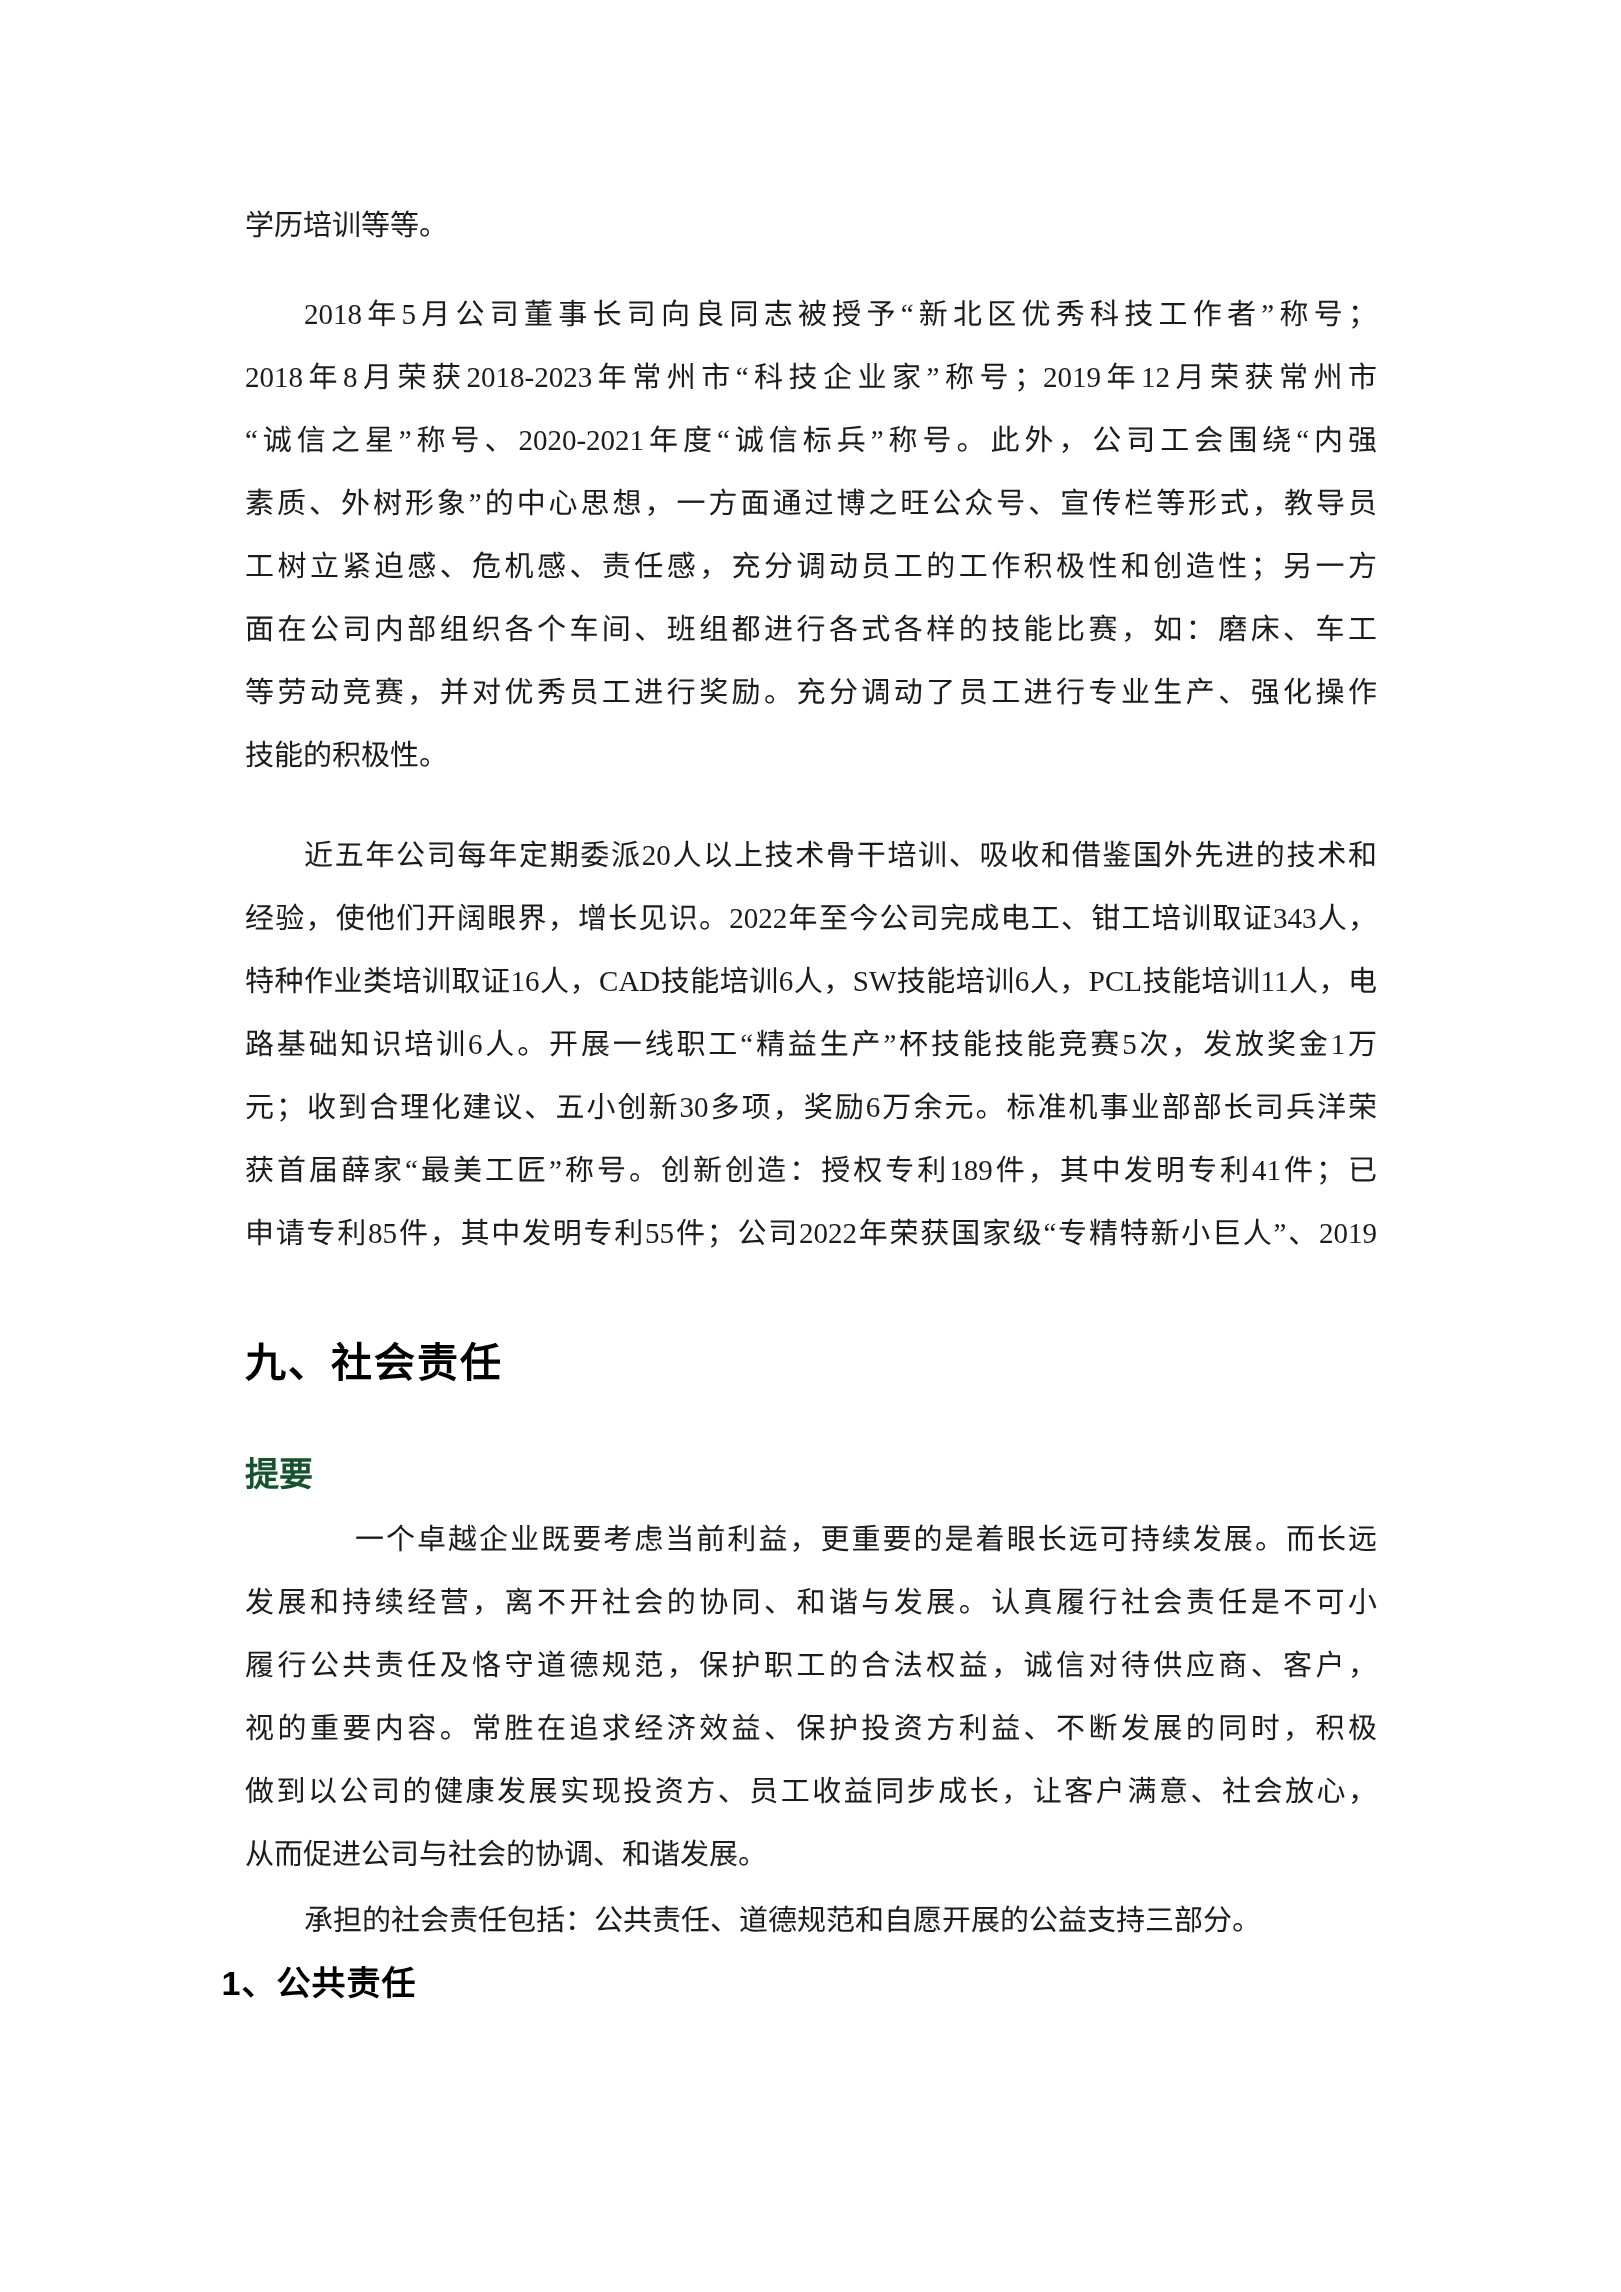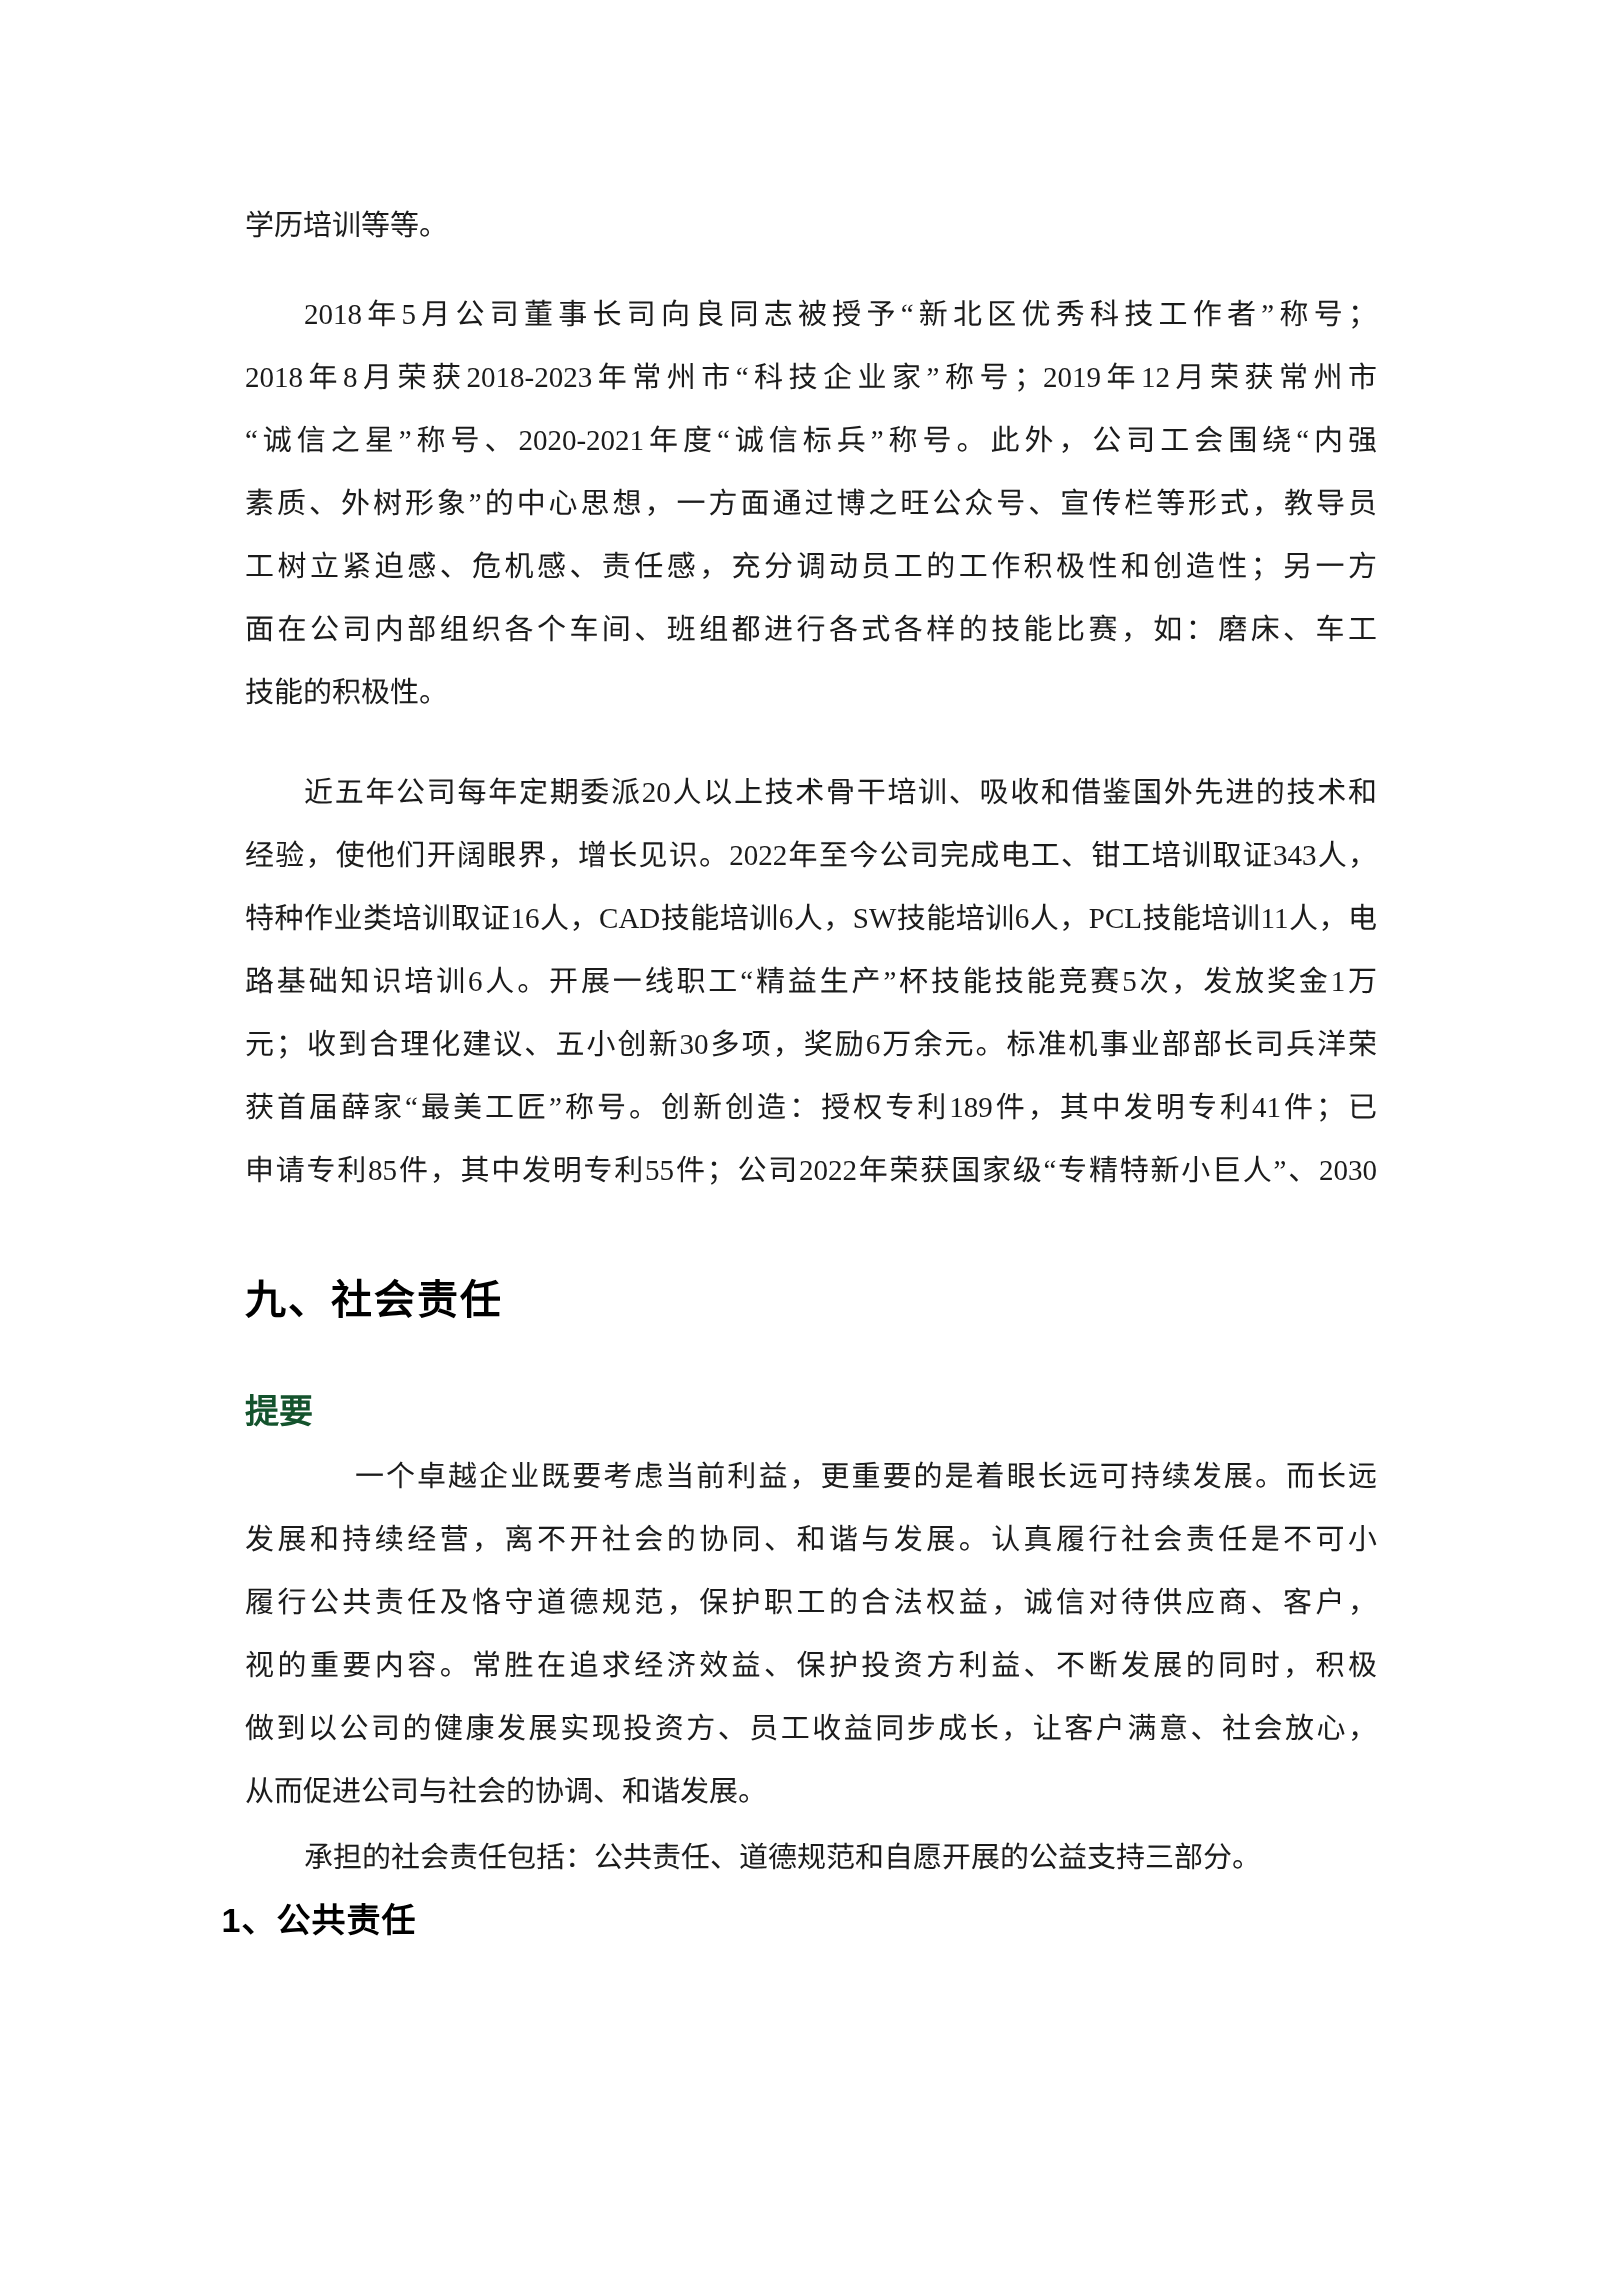--- a/index.html
+++ b/index.html
@@ -78,31 +78,32 @@
 
     <p class="line last">学历培训等等。</p>
 
     <div class="para para-awards">
       <p class="line indent">2018年5月公司董事长司向良同志被授予“新北区优秀科技工作者”称号；</p>
       <p class="line">2018年8月荣获2018-2023年常州市“科技企业家”称号；2019年12月荣获常州市</p>
       <p class="line">“诚信之星”称号、2020-2021年度“诚信标兵”称号。此外，公司工会围绕“内强</p>
       <p class="line">素质、外树形象”的中心思想，一方面通过博之旺公众号、宣传栏等形式，教导员</p>
       <p class="line">工树立紧迫感、危机感、责任感，充分调动员工的工作积极性和创造性；另一方</p>
       <p class="line">面在公司内部组织各个车间、班组都进行各式各样的技能比赛，如：磨床、车工</p>
+      <p class="line">等劳动竞赛，并对优秀员工进行奖励。充分调动了员工进行专业生产、强化操作</p>
       <p class="line last">技能的积极性。</p>
     </div>
 
     <div class="para para-training">
       <p class="line indent">近五年公司每年定期委派20人以上技术骨干培训、吸收和借鉴国外先进的技术和</p>
       <p class="line">经验，使他们开阔眼界，增长见识。2022年至今公司完成电工、钳工培训取证343人，</p>
       <p class="line">特种作业类培训取证16人，CAD技能培训6人，SW技能培训6人，PCL技能培训11人，电</p>
       <p class="line">路基础知识培训6人。开展一线职工“精益生产”杯技能技能竞赛5次，发放奖金1万</p>
       <p class="line">元；收到合理化建议、五小创新30多项，奖励6万余元。标准机事业部部长司兵洋荣</p>
       <p class="line">获首届薛家“最美工匠”称号。创新创造：授权专利189件，其中发明专利41件；已</p>
-      <p class="line">申请专利85件，其中发明专利55件；公司2022年荣获国家级“专精特新小巨人”、2030</p>
+      <p class="line">申请专利85件，其中发明专利55件；公司2022年荣获国家级“专精特新小巨人”、2019</p>
     </div>
 
     <h1 class="h-section">九、社会责任</h1>
 
     <h2 class="h-summary">提要</h2>
 
     <div class="para para-summary">
       <p class="line indent-wide">一个卓越企业既要考虑当前利益，更重要的是着眼长远可持续发展。而长远</p>
       <p class="line">发展和持续经营，离不开社会的协同、和谐与发展。认真履行社会责任是不可小</p>
       <p class="line">履行公共责任及恪守道德规范，保护职工的合法权益，诚信对待供应商、客户，</p>

